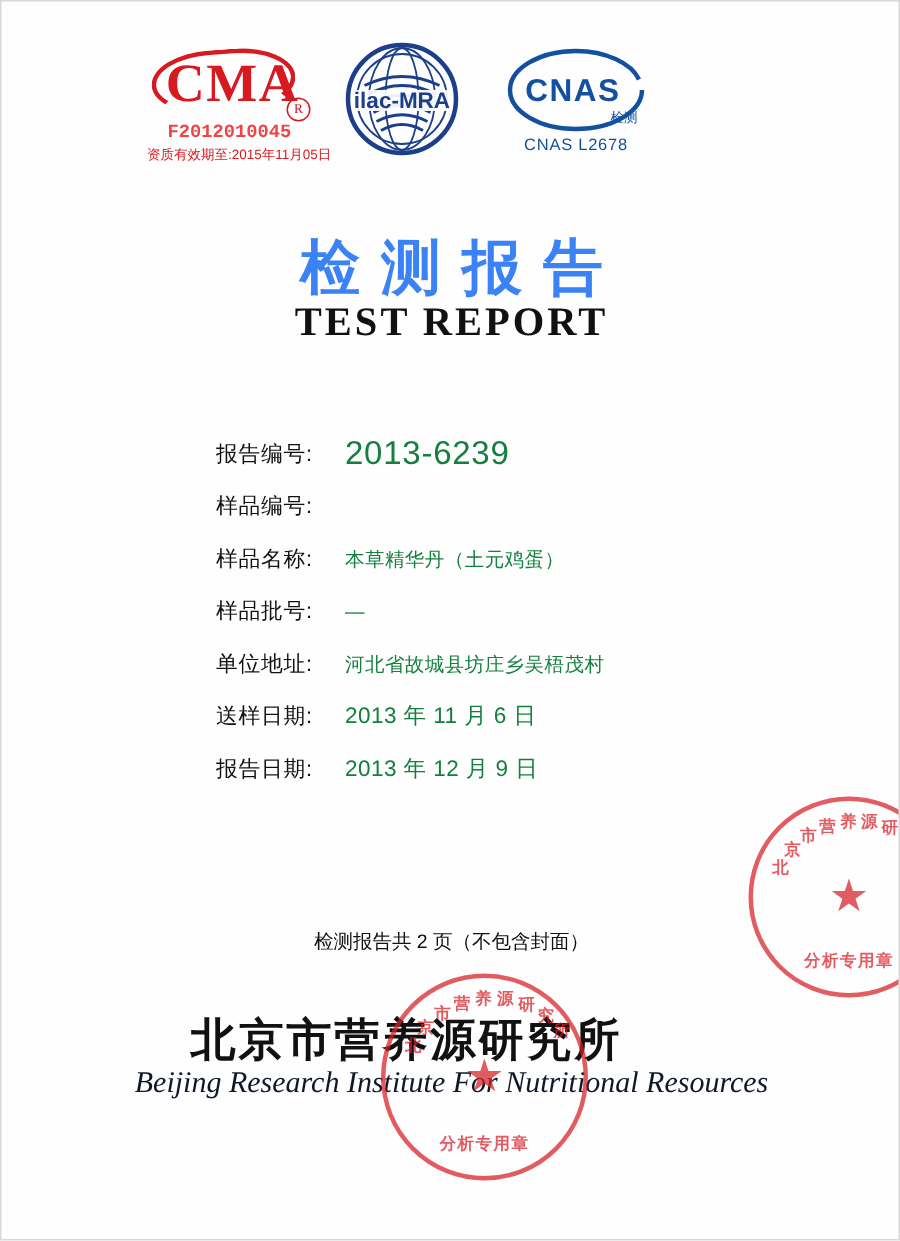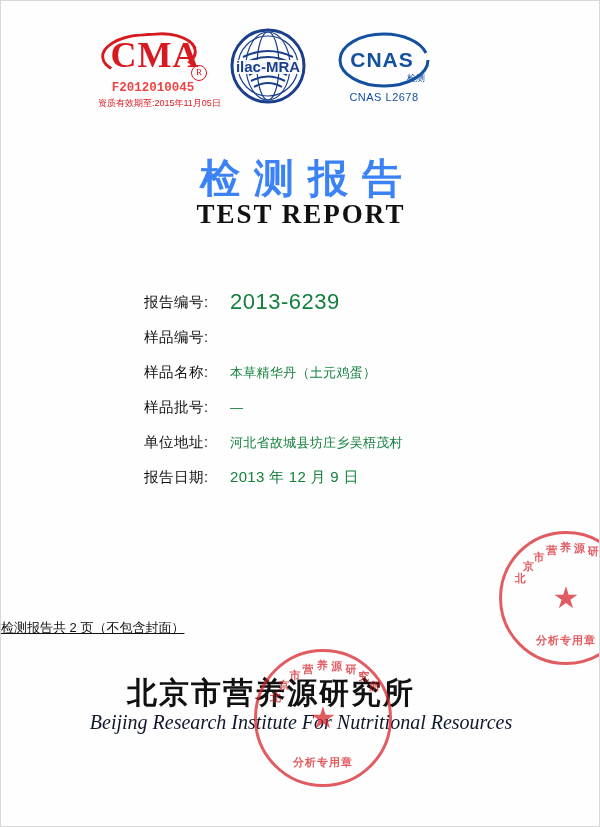--- a/index.html
+++ b/index.html
@@ -192,23 +192,23 @@
   .info-row.date .info-value {
     font-size: 15px;
   }
 
   
   .pages-note {
     position: absolute;
     top: 618px;
     left: 0;
     width: 600px;
+    text-align: center;
     font-size: 13px;
     color: #111;
-    text-decoration: underline;
   }
   .org-cn {
     position: absolute;
     top: 672px;
     left: 0;
     width: 540px;
     text-align: center;
     font-family: "Liberation Serif", serif;
     font-size: 30px;
     font-weight: bold;
@@ -355,20 +355,24 @@
       <div class="info-label">样品批号:</div>
       <div class="info-value">—</div>
     </div>
 
 
     <div class="info-row">
       <div class="info-label">单位地址:</div>
       <div class="info-value">河北省故城县坊庄乡吴梧茂村</div>
     </div>
 
+    <div class="info-row date">
+      <div class="info-label">送样日期:</div>
+      <div class="info-value">2013 年 11 月 6 日</div>
+    </div>
 
     <div class="info-row date">
       <div class="info-label">报告日期:</div>
       <div class="info-value">2013 年 12 月 9 日</div>
     </div>
 
   </div>
 
   <div class="pages-note">检测报告共 2 页（不包含封面）</div>
   <div class="org-cn">北京市营养源研究所</div>

